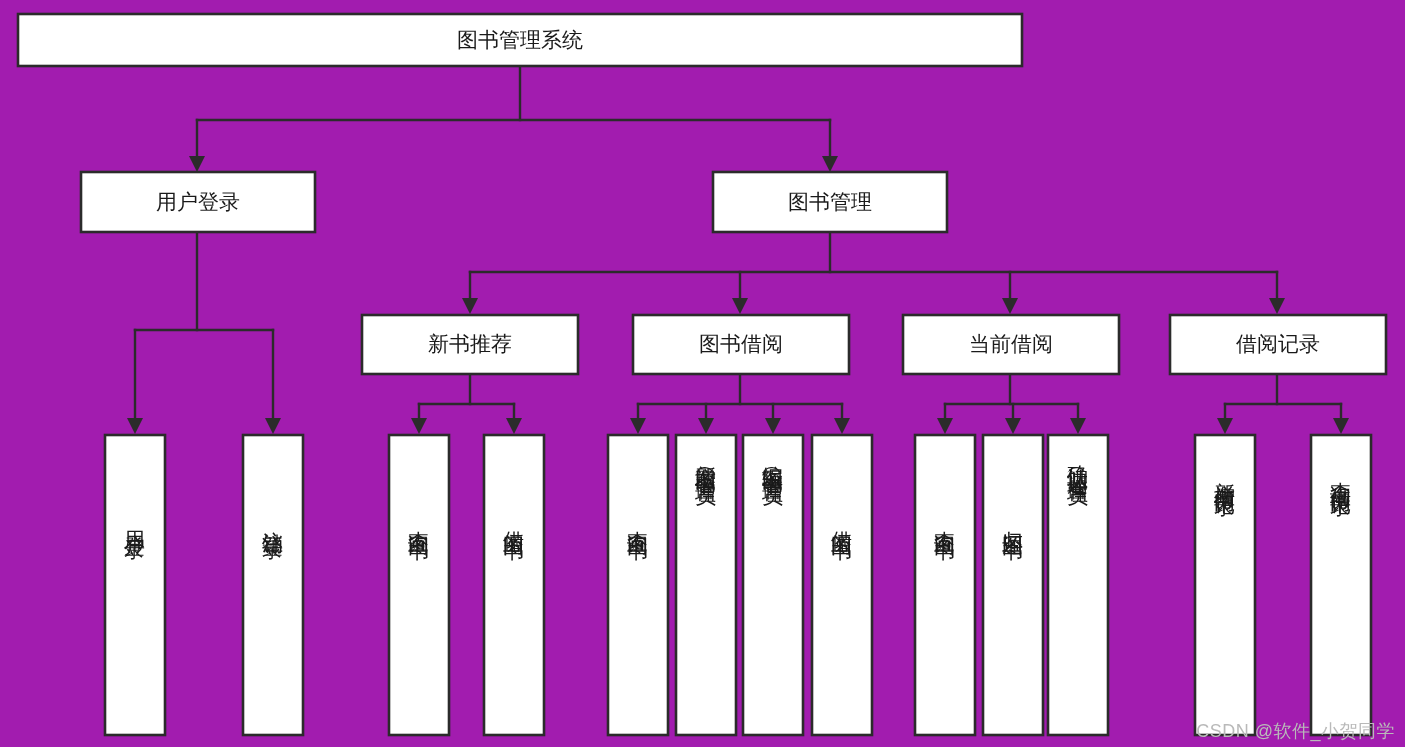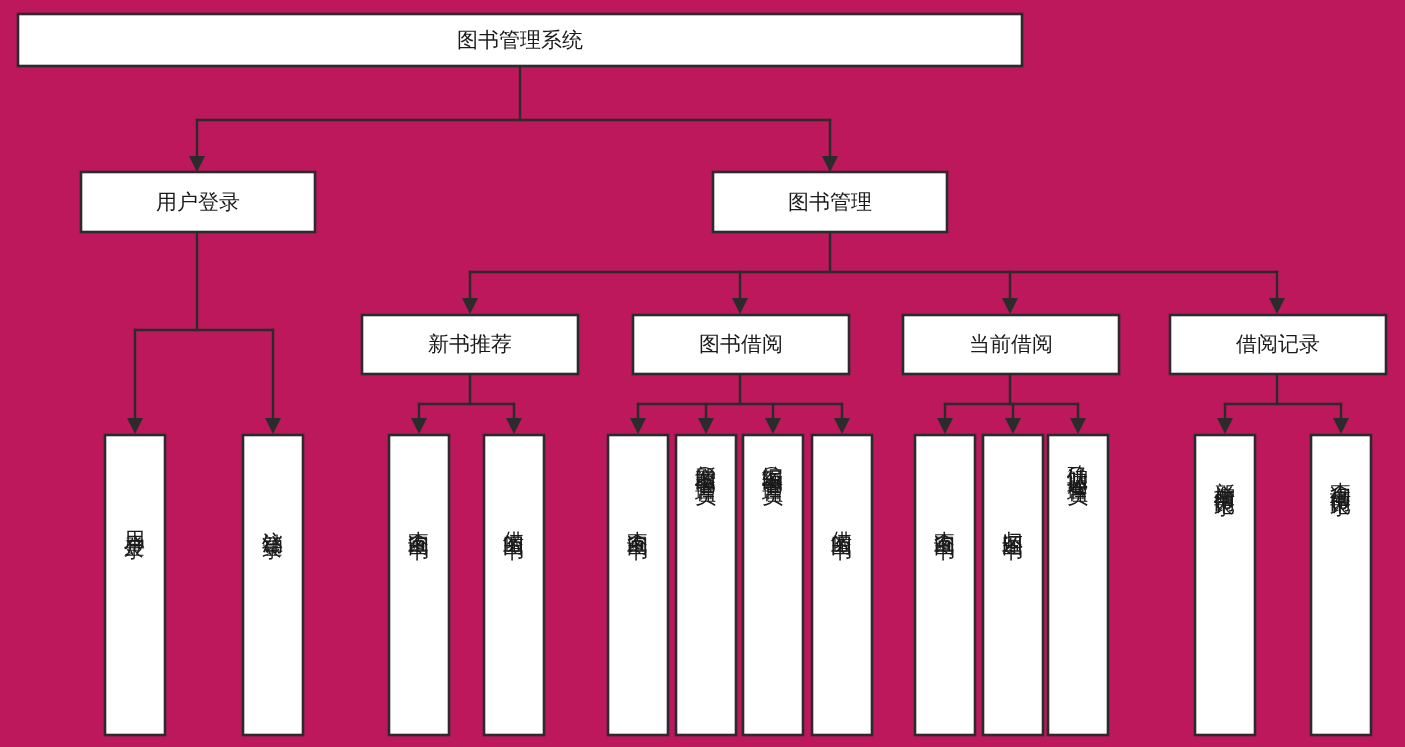--- a/index.html
+++ b/index.html
@@ -10,21 +10,21 @@
   body {
     width: 1405px;
     height: 747px;
     font-family: "Liberation Sans", sans-serif;
     overflow: hidden;
   }
   #diagram-root {
     position: relative;
     width: 1405px;
     height: 747px;
-    background: #be185d;
+    background: #a21caf;
   }
   svg#flow {
     position: absolute;
     left: 0;
     top: 0;
     width: 1405px;
     height: 747px;
   }
   .node-rect {
     fill: #ffffff;
@@ -249,14 +249,15 @@
       <text class="node-label-v" x="1225" y="465" text-anchor="start">新增借阅记录</text>
     </g>
 
     <g>
       <rect class="node-rect" x="1311" y="435" width="60" height="300"></rect>
       <text class="node-label-v" x="1341" y="465" text-anchor="start">查询借阅记录</text>
     </g>
 
   </svg>
 
+  <div class="watermark">CSDN @软件_小贺同学</div>
 
 </div>
 
 </body></html>

